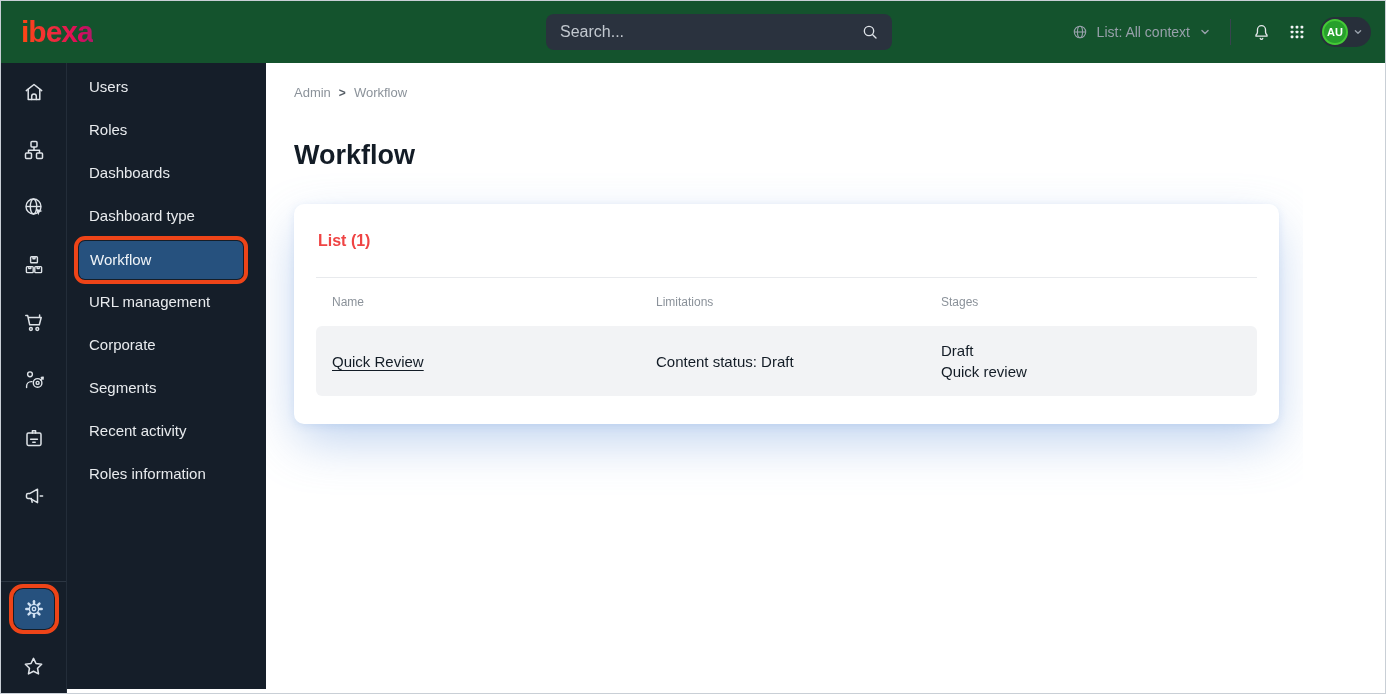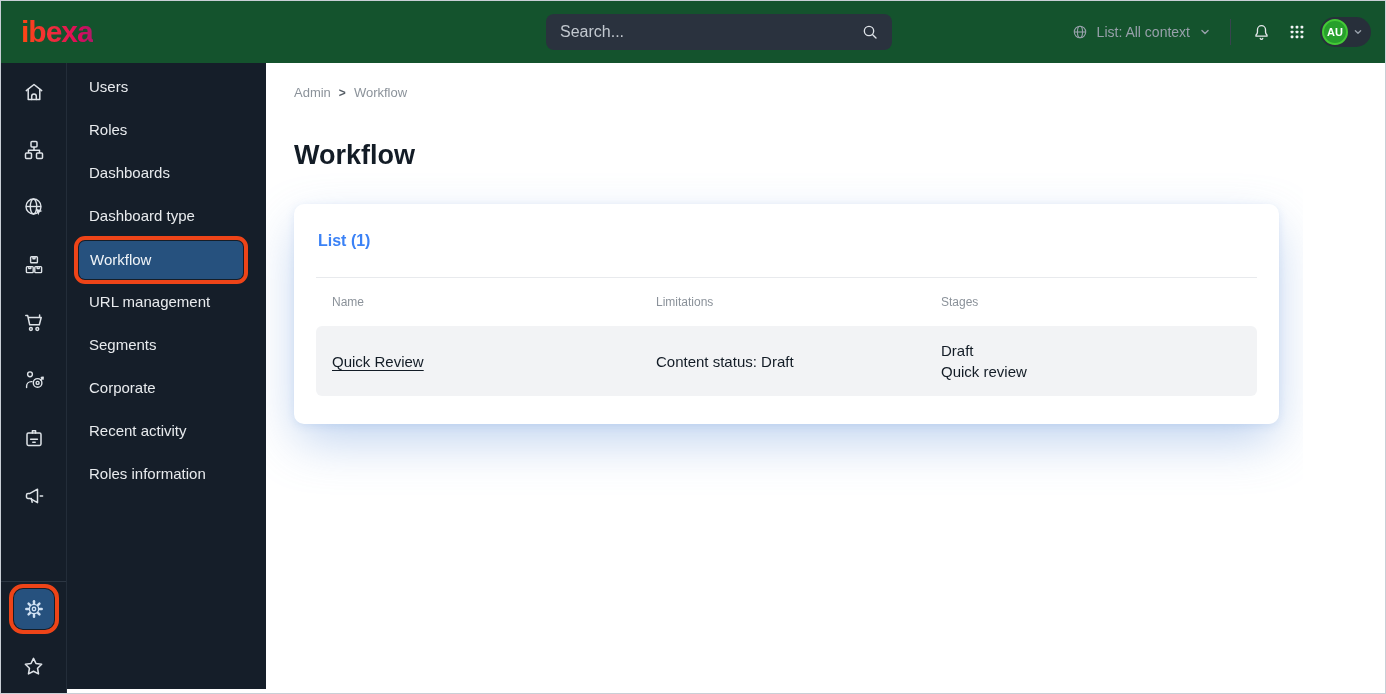--- a/index.html
+++ b/index.html
@@ -43,21 +43,21 @@
   
   .content { position:absolute; top:62px; left:265px; width:1037px; height:632px; background:#fff; overflow:hidden; }
   .breadcrumb { margin:22px 0 0 28px; font-size:13px; color:#8b929a; display:flex; align-items:center; gap:8px; }
   .breadcrumb .crumb-link { cursor:pointer; }
   .breadcrumb .crumb-sep { color:#565e66; font-weight:700; font-size:12px; }
   .page-title { margin:40px 0 0 28px; font-size:27px; line-height:30px; font-weight:700; color:#131c26; }
 
   .card { margin:34px 24px 0 28px; background:#fff; border-radius:10px; padding:0 22px 28px;
           box-shadow:0 20px 50px -4px rgba(110,155,220,.45), 0 2px 8px rgba(110,155,220,.18); }
   .card-head { height:74px; display:flex; align-items:center; border-bottom:1px solid #e8eaed; }
-  .card-title { font-size:16px; font-weight:700; color:#3b82f6; padding-left:2px; }
+  .card-title { font-size:16px; font-weight:700; color:#ef4444; padding-left:2px; }
   .tgrid { display:grid; grid-template-columns:324px 285px 1fr; align-items:center; }
   .thead { height:48px; color:#8b929a; font-size:12px; }
   .thead > div { padding-left:16px; }
   .trow { height:70px; background:#f2f3f5; border-radius:6px; color:#131c26; font-size:15px; }
   .trow > div { padding-left:16px; }
   .row-link { color:#131c26; text-decoration:underline; text-underline-offset:3px; cursor:pointer; }
   .stages div { line-height:21px; }
 
   svg { display:block; }
 </style>
@@ -245,22 +245,22 @@
     </button>
   </nav>
 
   <nav class="menu">
     <button class="menu-item">Users</button>
     <button class="menu-item">Roles</button>
     <button class="menu-item">Dashboards</button>
     <button class="menu-item">Dashboard type</button>
     <button class="menu-item menu-item--active">Workflow</button>
     <button class="menu-item">URL management</button>
+    <button class="menu-item">Corporate</button>
     <button class="menu-item">Segments</button>
-    <button class="menu-item">Corporate</button>
     <button class="menu-item">Recent activity</button>
     <button class="menu-item">Roles information</button>
   </nav>
 
   <main class="content">
     <div class="breadcrumb">
       <span class="crumb-link">Admin</span>
       <span class="crumb-sep">&gt;</span>
       <span>Workflow</span>
     </div>

